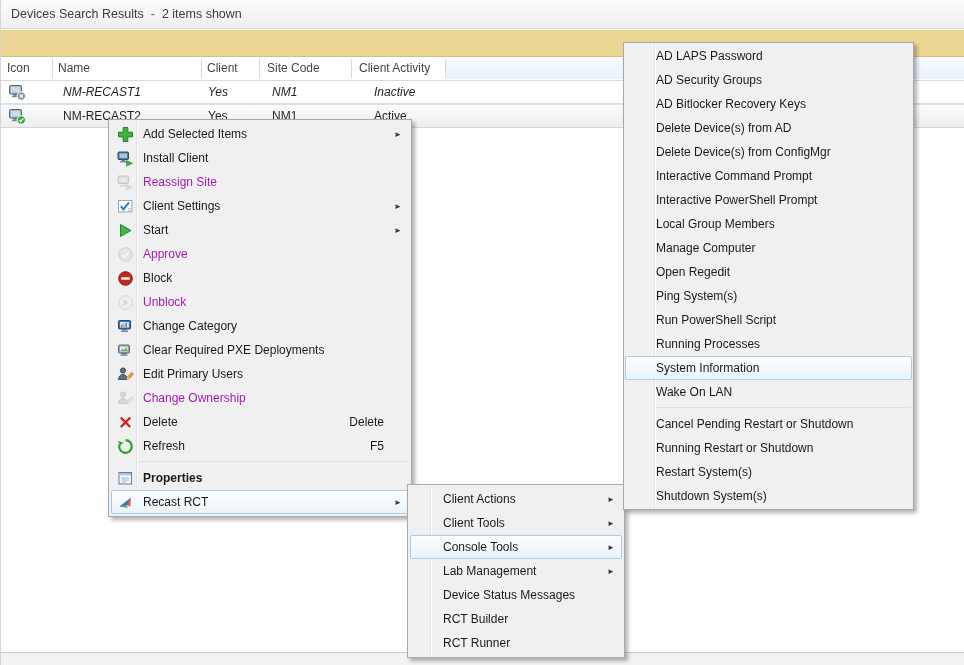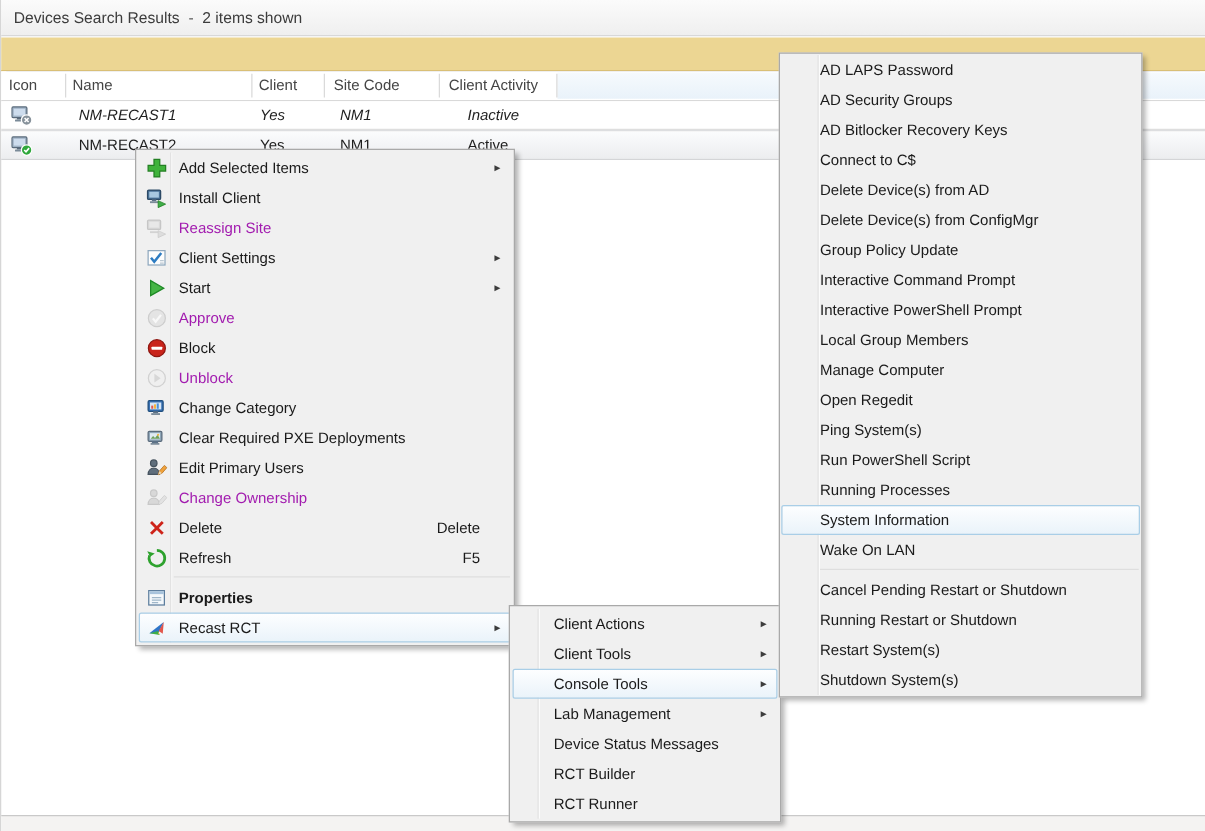--- a/index.html
+++ b/index.html
@@ -393,30 +393,24 @@
     <div class="menu-item">
       <span>AD LAPS Password</span>
     </div>
     <div class="menu-item">
       <span>AD Security Groups</span>
     </div>
     <div class="menu-item">
       <span>AD Bitlocker Recovery Keys</span>
     </div>
     <div class="menu-item">
-      <span>Connect to C$</span>
-    </div>
-    <div class="menu-item">
       <span>Delete Device(s) from AD</span>
     </div>
     <div class="menu-item">
       <span>Delete Device(s) from ConfigMgr</span>
-    </div>
-    <div class="menu-item">
-      <span>Group Policy Update</span>
     </div>
     <div class="menu-item">
       <span>Interactive Command Prompt</span>
     </div>
     <div class="menu-item">
       <span>Interactive PowerShell Prompt</span>
     </div>
     <div class="menu-item">
       <span>Local Group Members</span>
     </div>

